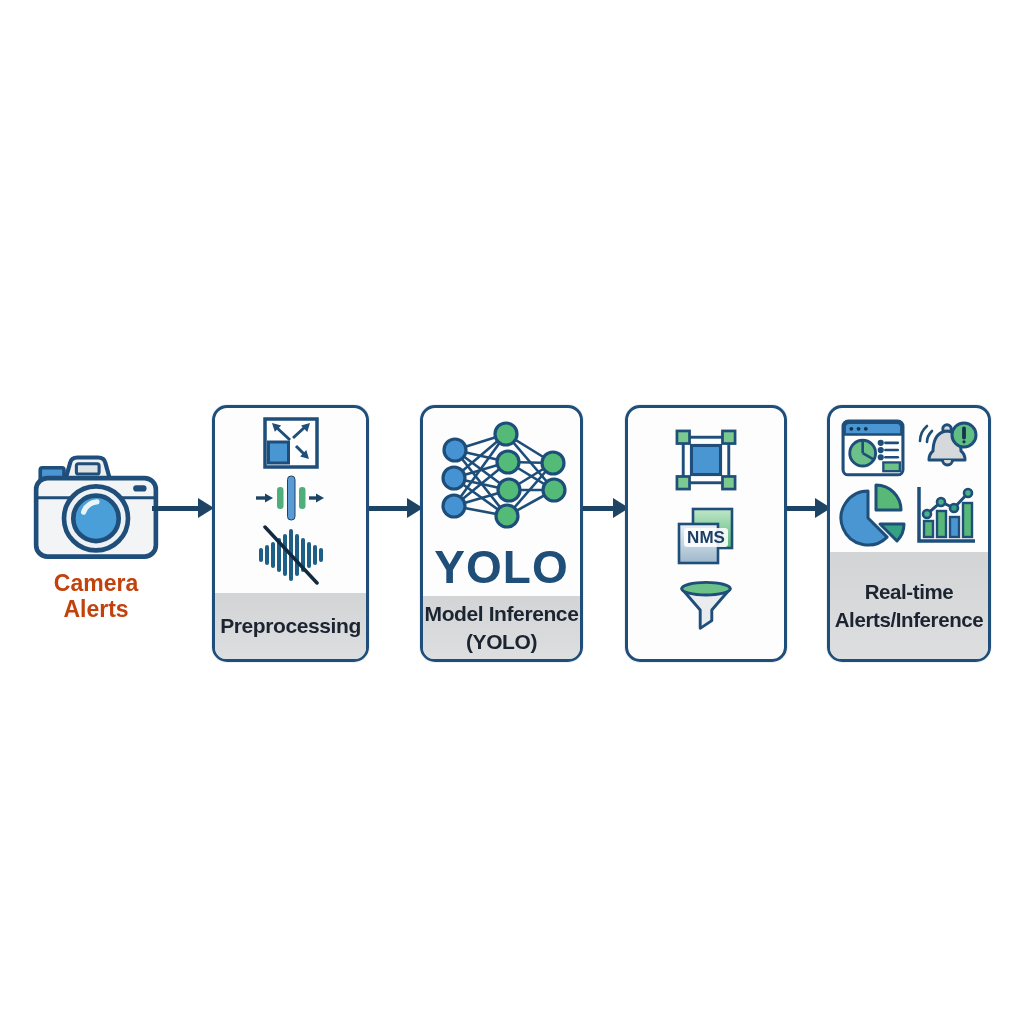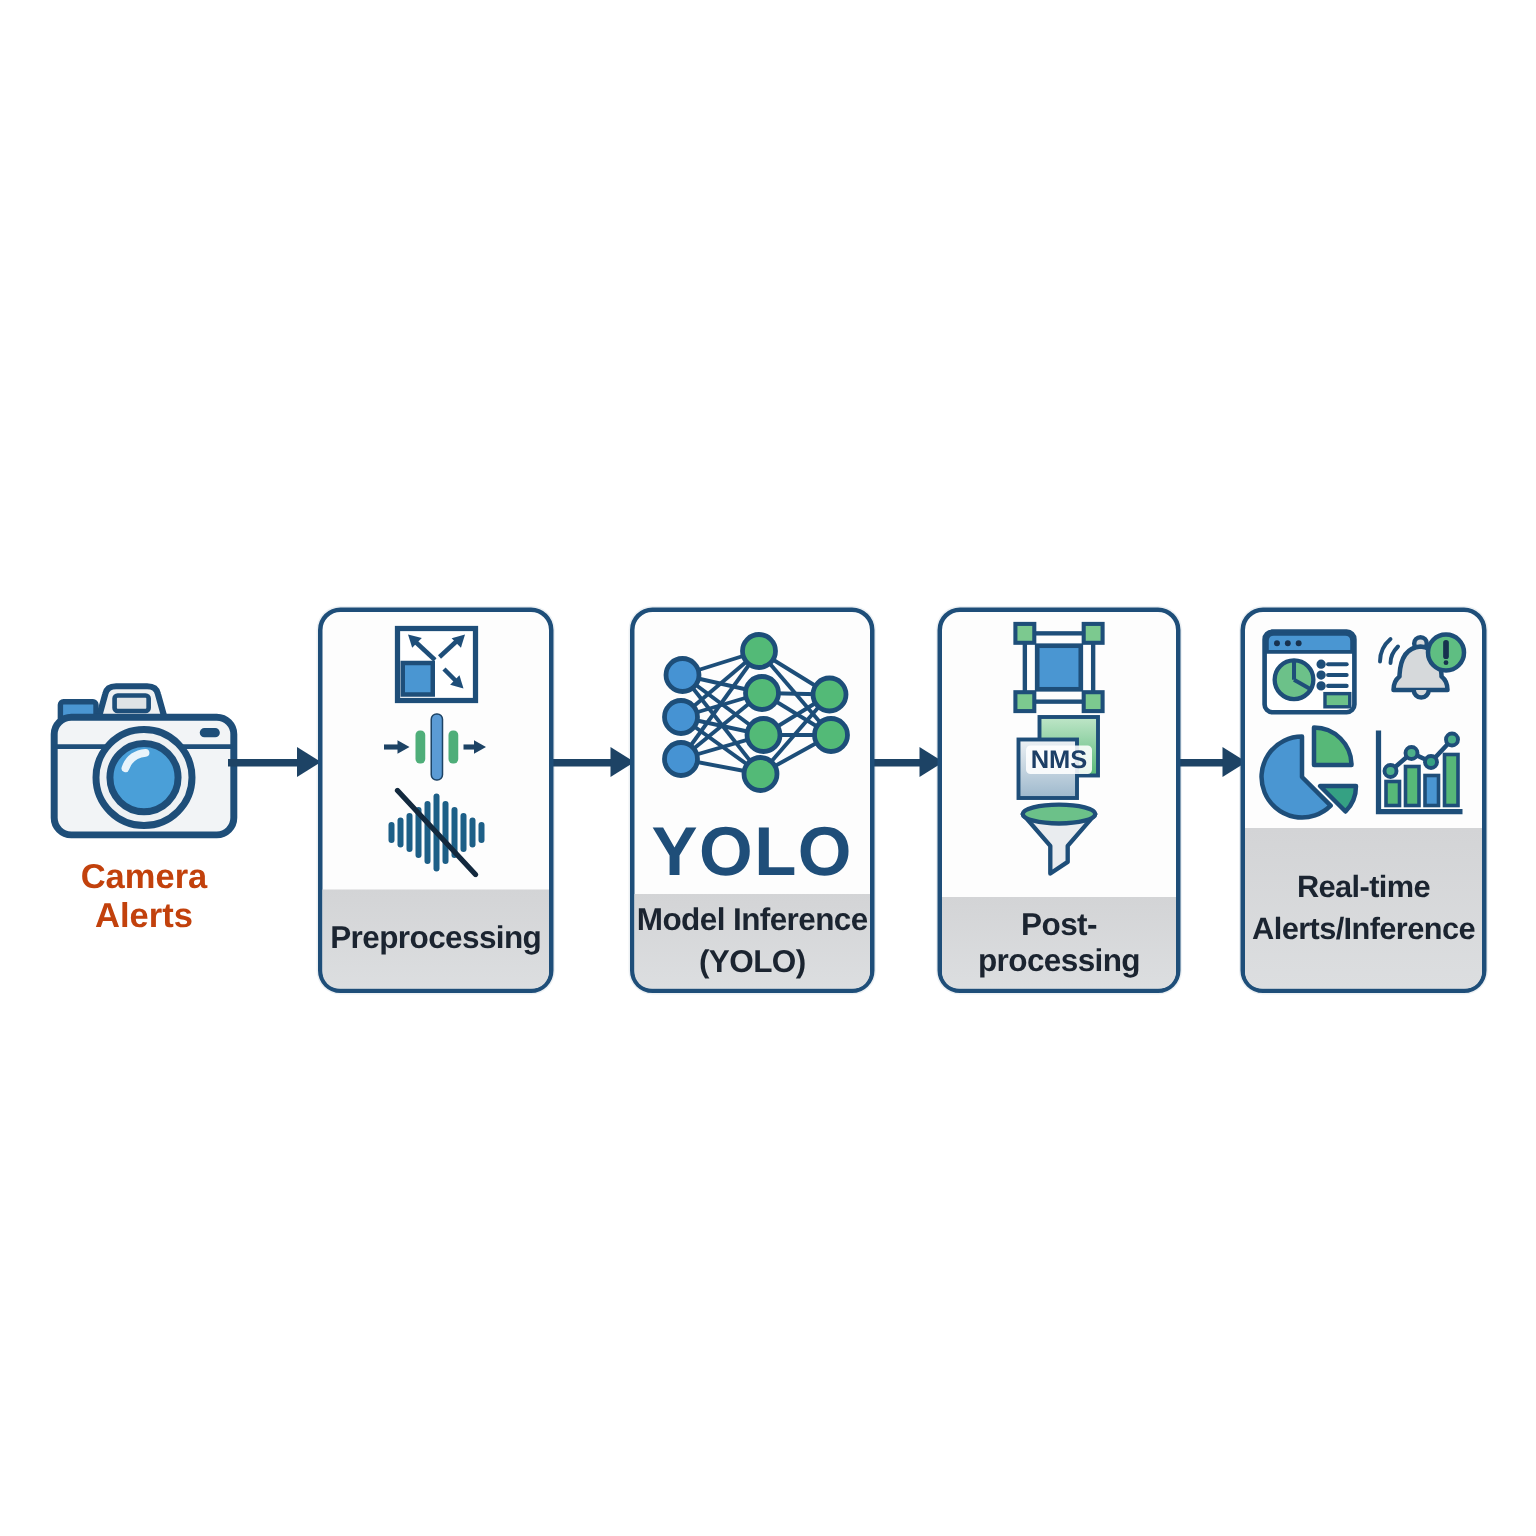--- a/index.html
+++ b/index.html
@@ -201,23 +201,20 @@
         <rect x="2" y="17" width="39" height="39" fill="url(#gBlue)" stroke="#1e4e79" stroke-width="2.6"></rect>
         <rect x="7" y="21" width="44" height="19" rx="3" fill="rgba(255,255,255,0.88)"></rect>
         <text x="29" y="36" text-anchor="middle" font-family="Liberation Sans, sans-serif" font-size="17" font-weight="bold" fill="#1d3f66">NMS</text>
       </svg>
 
       <svg width="58" height="58" viewBox="0 0 58 60">
         <path d="M4,9 L23,31 L23,50 L35,42 L35,31 L54,9 Z" fill="#e9ecef" stroke="#1e4e79" stroke-width="3" stroke-linejoin="round"></path>
         <ellipse cx="29" cy="9" rx="25" ry="6.5" fill="#6cc189" stroke="#1e4e79" stroke-width="3"></ellipse>
       </svg>
     </div>
-    <div class="band band-1line">
-      <div>Post-processing</div>
-    </div>
   </div>
 
   <div class="stage-box" style="left:827px;width:164px;">
     <div class="grid2x2">
 
       <svg width="64" height="60" viewBox="0 0 62 58">
         <rect x="2" y="2" width="58" height="52" rx="5" fill="#ffffff" stroke="#1e4e79" stroke-width="3"></rect>
         <path d="M3.5,15 L3.5,8 Q3.5,3.5 8,3.5 L54,3.5 Q58.5,3.5 58.5,8 L58.5,15 Z" fill="#4a96d2" stroke="#1e4e79" stroke-width="2.4"></path>
         <circle cx="10" cy="9.5" r="1.9" fill="#17324f"></circle>
         <circle cx="17" cy="9.5" r="1.9" fill="#17324f"></circle>

